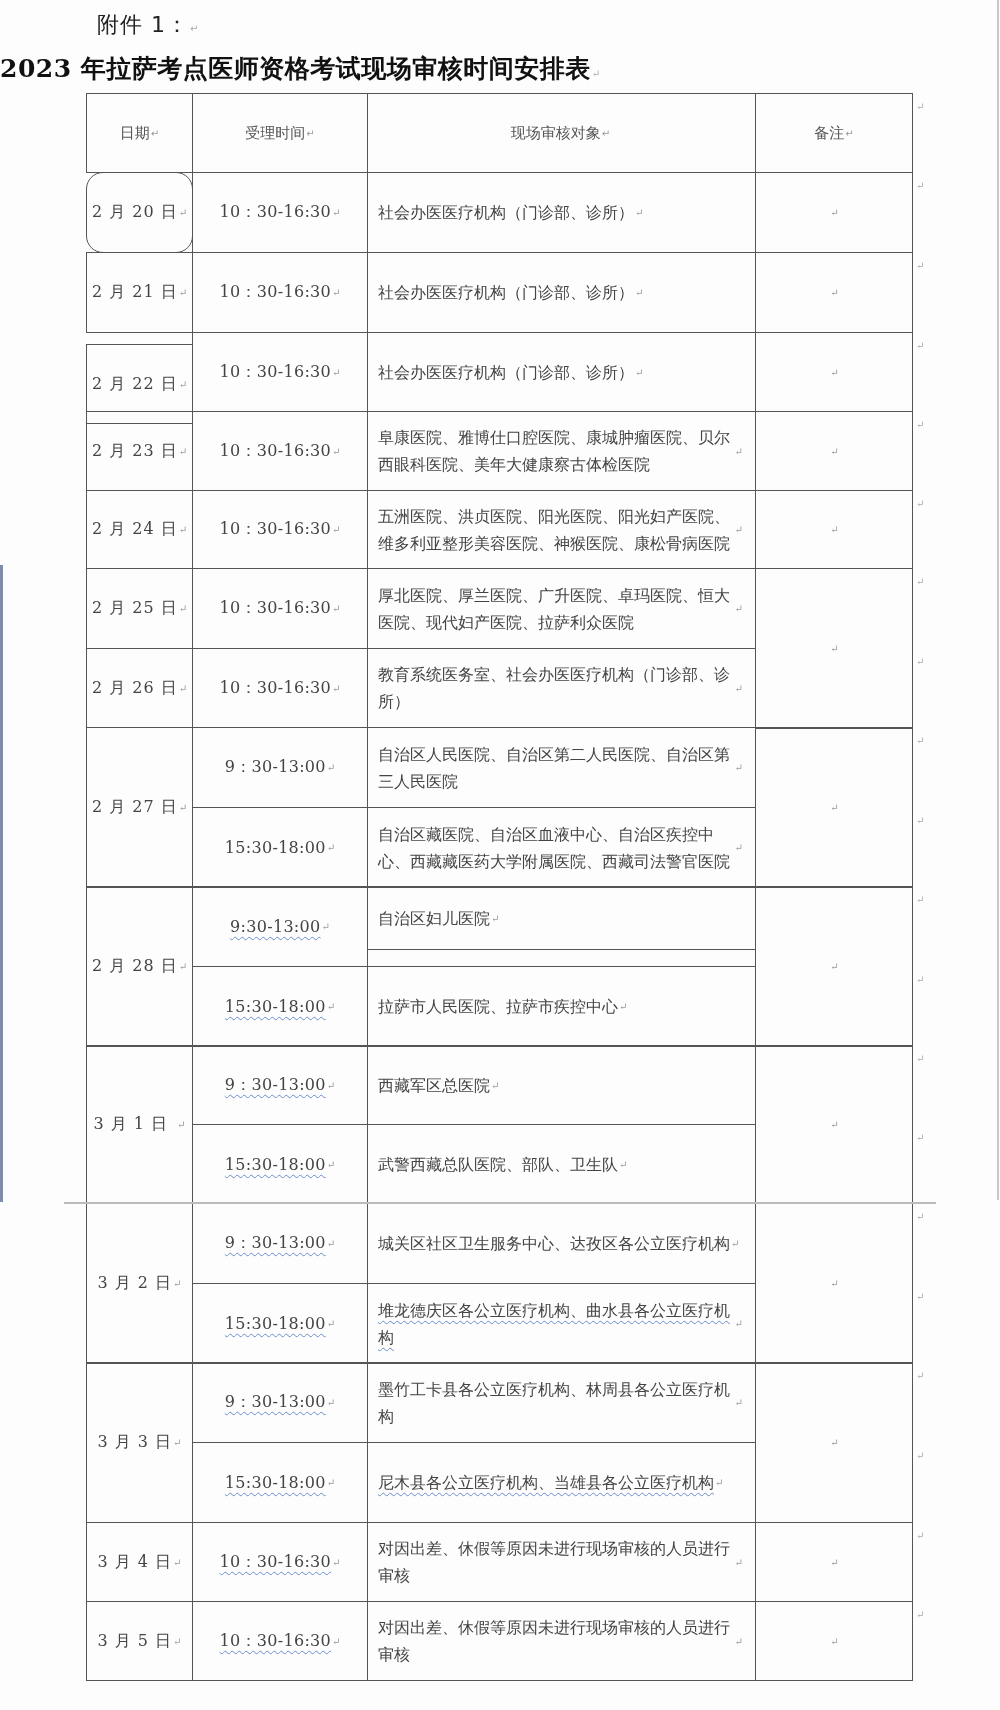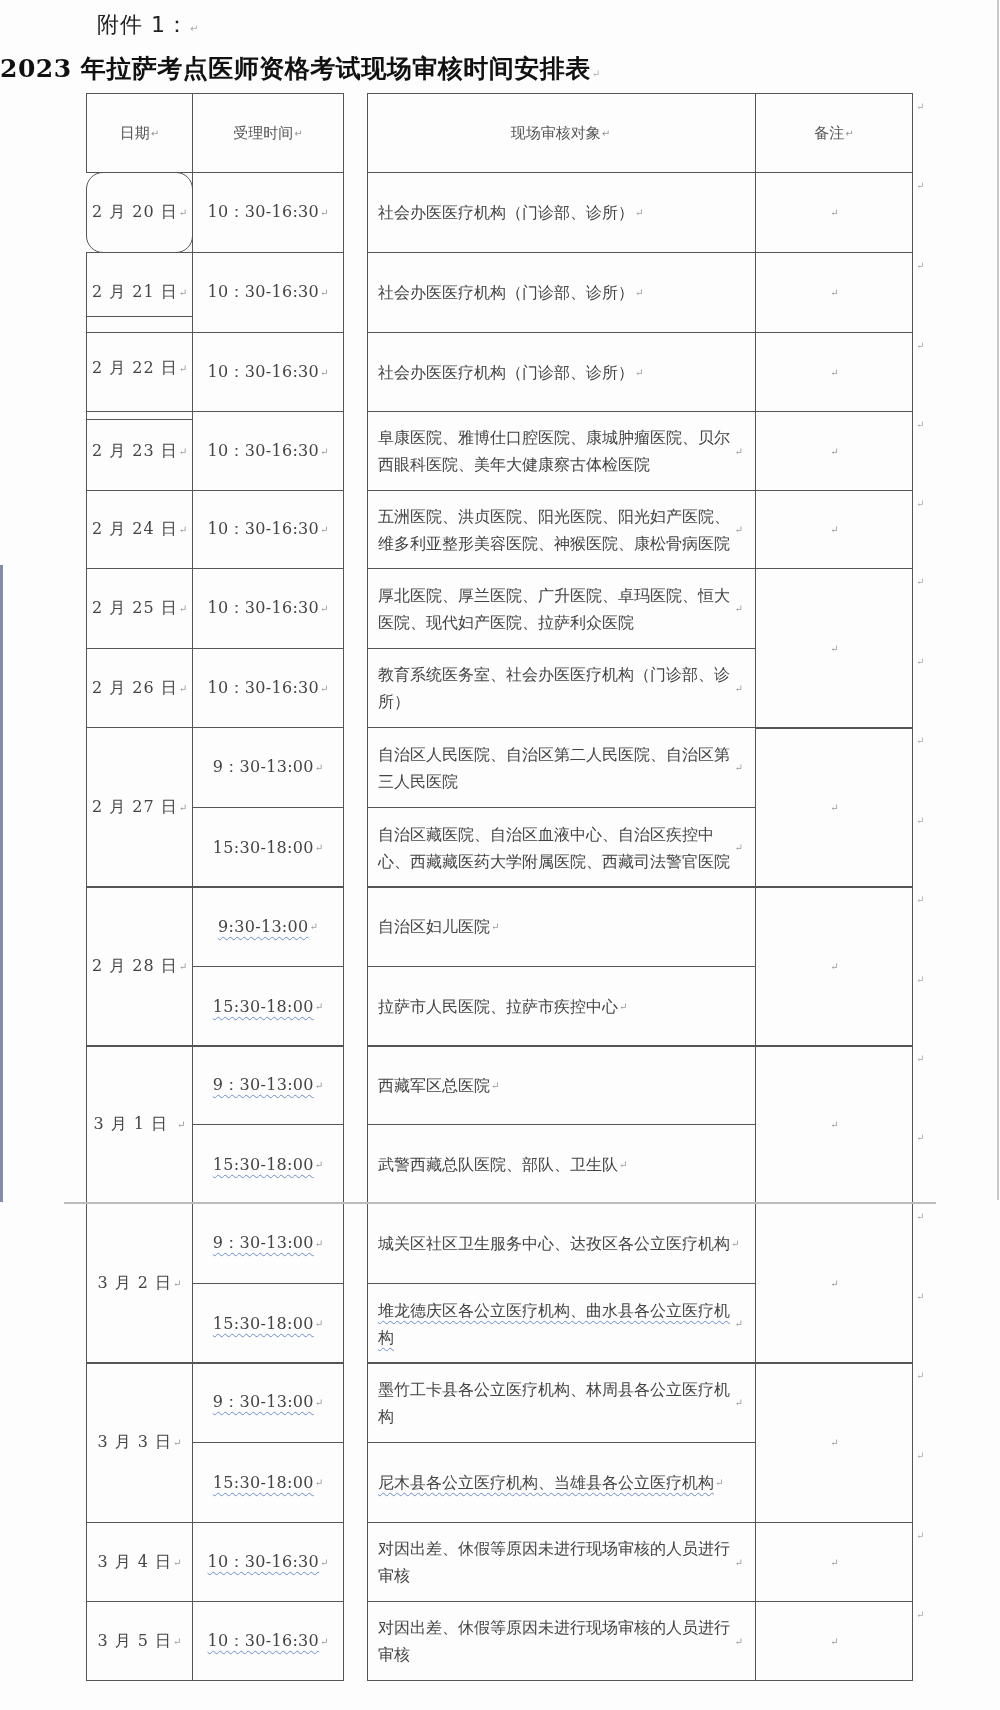--- a/index.html
+++ b/index.html
@@ -32,21 +32,21 @@
     position: absolute; left: 64px; top: 1202px; width: 872px; height: 2px;
     background: #bbb;
   }
   .cell {
     position: absolute; box-sizing: border-box;
     border: 1.5px solid #555;
     display: flex; align-items: center;
     font-size: 16px; color: #444;
   }
   .c-date { left: 86px; width: 107px; justify-content: center; }
-  .c-time { left: 192px; width: 152px; justify-content: center; }
+  .c-time { left: 192px; width: 176px; justify-content: center; }
   .c-obj  { left: 367px; width: 389px; justify-content: flex-start; padding: 0 12px 0 10px; line-height: 27px; }
   .c-note { left: 755px; width: 158px; justify-content: center; }
   .hdr { font-family: "DejaVu Sans", "Liberation Sans", sans-serif; font-size: 15px; color: #555; }
   .wavy { text-decoration: underline wavy #6a8fd0; text-decoration-thickness: 1px; text-underline-offset: 4px; }
   .para { color: #999; font-size: 10px; margin-left: 1px; }
   .side-mark {
     position: absolute; left: 916px; color: #aaa; font-size: 10px;
   }
   .time-txt { letter-spacing: 0.3px; }
   .date-txt { letter-spacing: 1px; }
@@ -108,21 +108,21 @@
       <span class="para">↵</span>
     </div>
     <div class="cell c-obj" style="top: 252px; height: 81px;">
       <span>社会办医医疗机构（门诊部、诊所）</span>
       <span class="para">↵</span>
     </div>
     <div class="cell c-note" style="top: 252px; height: 81px;">
       <span></span>
       <span class="para">↵</span>
     </div>
-    <div class="cell c-date" style="top: 316px; height: 104px;">
+    <div class="cell c-date" style="top: 344px; height: 80px;">
       <span class="date-txt">2 月 22 日</span>
       <span class="para">↵</span>
     </div>
     <div class="cell c-time" style="top: 332px; height: 80px;">
       <span class="time-txt">10：30-16:30</span>
       <span class="para">↵</span>
     </div>
     <div class="cell c-obj" style="top: 332px; height: 80px;">
       <span>社会办医医疗机构（门诊部、诊所）</span>
       <span class="para">↵</span>
@@ -216,21 +216,21 @@
       <span class="para">↵</span>
     </div>
     <div class="cell c-date" style="top: 886px; height: 161px;">
       <span class="date-txt">2 月 28 日</span>
       <span class="para">↵</span>
     </div>
     <div class="cell c-time" style="top: 886px; height: 81px;">
       <span class="time-txt wavy">9:30-13:00</span>
       <span class="para">↵</span>
     </div>
-    <div class="cell c-obj" style="top: 886px; height: 81px;">
+    <div class="cell c-obj" style="top: 886px; height: 64px;">
       <span>自治区妇儿医院</span>
       <span class="para">↵</span>
     </div>
     <div class="cell c-time" style="top: 966px; height: 81px;">
       <span class="time-txt wavy">15:30-18:00</span>
       <span class="para">↵</span>
     </div>
     <div class="cell c-obj" style="top: 966px; height: 81px;">
       <span>拉萨市人民医院、拉萨市疾控中心</span>
       <span class="para">↵</span>

